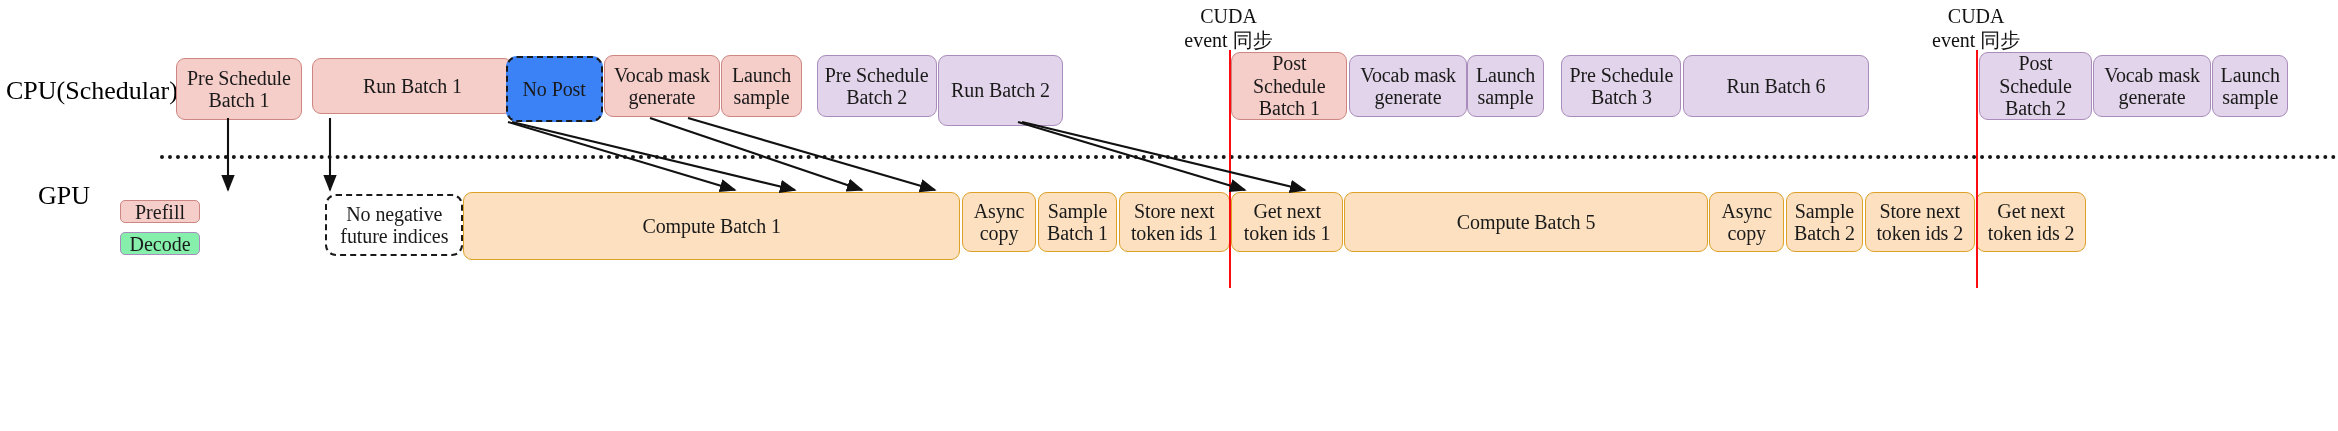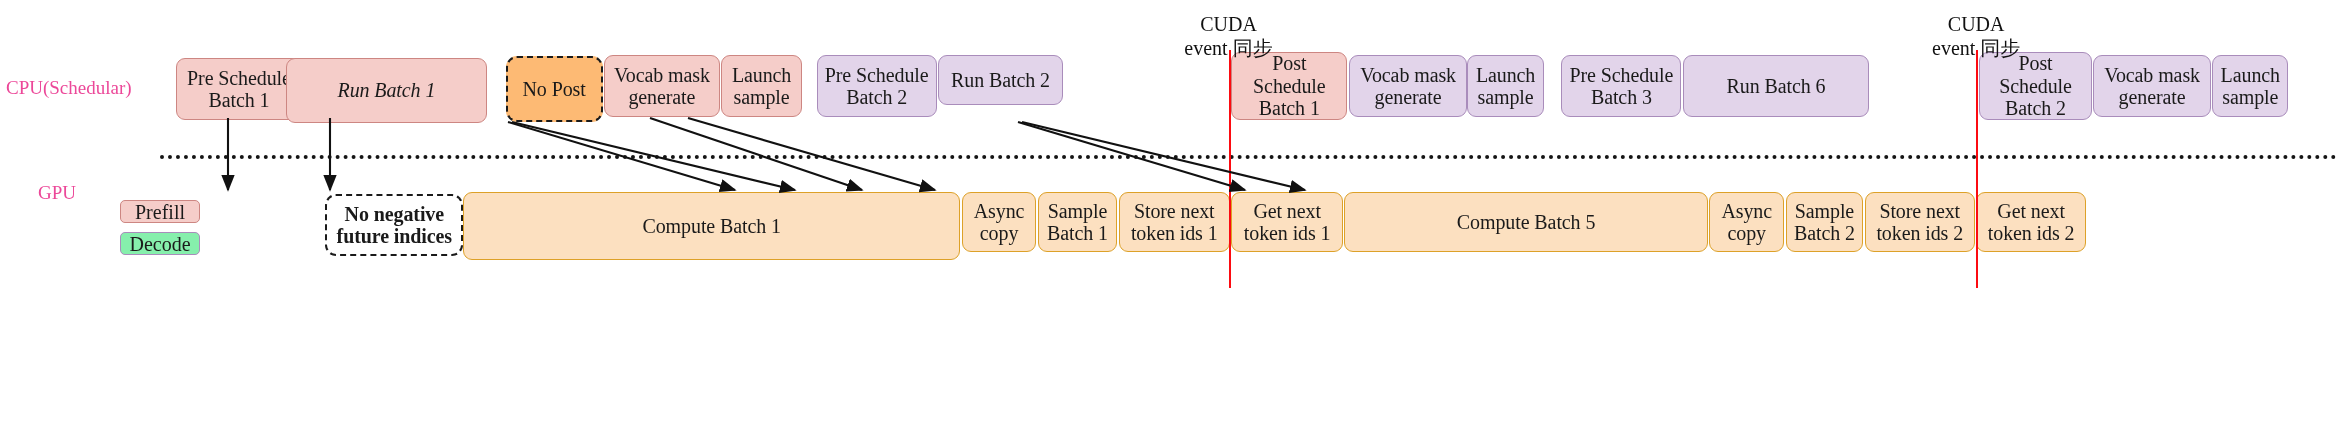--- a/index.html
+++ b/index.html
@@ -15,22 +15,22 @@
     position: relative;
     width: 2338px;
     height: 431px;
     background: #ffffff;
     overflow: hidden;
   }
 
   
   .row-label {
     position: absolute;
-    font-size: 19px;
-    color: #ec4899;
+    font-size: 26px;
+    color: #000000;
     white-space: nowrap;
     line-height: 1;
   }
 
   
   .box {
     position: absolute;
     box-sizing: border-box;
     border-radius: 9px;
     display: flex;
@@ -49,30 +49,29 @@
   }
   .box.decode {
     background: #e2d4ea;
     border: 1.6px solid #a98cbb;
   }
   .box.gpu {
     background: #fce0c0;
     border: 1.6px solid #dda128;
   }
   .box.dashed {
-    background: #fdba74;
+    background: #3b82f6;
     border: 2.2px dashed #1a1a1a;
     border-radius: 11px;
     text-align: center;
   }
   .box.dotted {
     background: #ffffff;
     border: 2.2px dashed #1a1a1a;
     border-radius: 11px;
-    font-weight: bold;
   }
 
   
   .legend-chip {
     position: absolute;
     box-sizing: border-box;
     border-radius: 5px;
     display: flex;
     align-items: center;
     justify-content: center;
@@ -93,21 +92,20 @@
     width: 2px;
     background: #fc0b11;
   }
   .sync-label {
     position: absolute;
     font-size: 20px;
     line-height: 1.22;
     text-align: center;
     white-space: pre-line;
     color: #111;
-    margin-top: 8px;
   }
 
   svg.overlay {
     position: absolute;
     left: 0;
     top: 0;
     width: 2338px;
     height: 431px;
     pointer-events: none;
   }
@@ -125,29 +123,29 @@
   <div class="legend-chip prefill-chip" style="left:120px; top:200px; width:80px; height:23px; background:#f5cdc9; border:1.6px solid #cd8682;align-items:center;">
     <span>Prefill</span>
   </div>
   <div class="legend-chip decode-chip" style="left:120px; top:232px; width:80px; height:23px; background:#86efac; border:1.6px solid #a98cbb;">
     <span>Decode</span>
   </div>
 
   <div id="cpu-lane">
       <div class="box prefill" style="left: 175.92px; width: 126.076px; top: 58px; height: 62px;">Pre Schedule
 Batch 1</div>
-      <div class="box prefill" style="left: 286px; width: 200.842px; top: 58px; height: 65px; font-style: italic;">Run Batch 1</div>
+      <div class="box prefill" style="left: 312px; width: 200.842px; top: 58px; height: 56px;">Run Batch 1</div>
       <div class="box dashed" style="left: 505.77px; width: 96.756px; top: 56px; height: 66px;">No Post</div>
       <div class="box prefill" style="left: 603.992px; width: 115.814px; top: 55px; height: 62px;">Vocab mask
 generate</div>
       <div class="box prefill" style="left: 721.272px; width: 80.63px; top: 55px; height: 62px;">Launch
 sample</div>
       <div class="box decode" style="left: 816.562px; width: 120.212px; top: 55px; height: 62px;">Pre Schedule
 Batch 2</div>
-      <div class="box decode" style="left: 938.24px; width: 124.61px; top: 55px; height: 50px;">Run Batch 2</div>
+      <div class="box decode" style="left: 938.24px; width: 124.61px; top: 55px; height: 71px;">Run Batch 2</div>
       <div class="box prefill" style="left: 1231.44px; width: 115.814px; top: 52px; height: 68px;">Post
 Schedule
 Batch 1</div>
       <div class="box decode" style="left: 1348.72px; width: 118.746px; top: 55px; height: 62px;">Vocab mask
 generate</div>
       <div class="box decode" style="left: 1467.47px; width: 76.232px; top: 55px; height: 62px;">Launch
 sample</div>
       <div class="box decode" style="left: 1561.29px; width: 120.212px; top: 55px; height: 62px;">Pre Schedule
 Batch 3</div>
       <div class="box decode" style="left: 1682.97px; width: 186.182px; top: 55px; height: 62px;">Run Batch 6</div>

